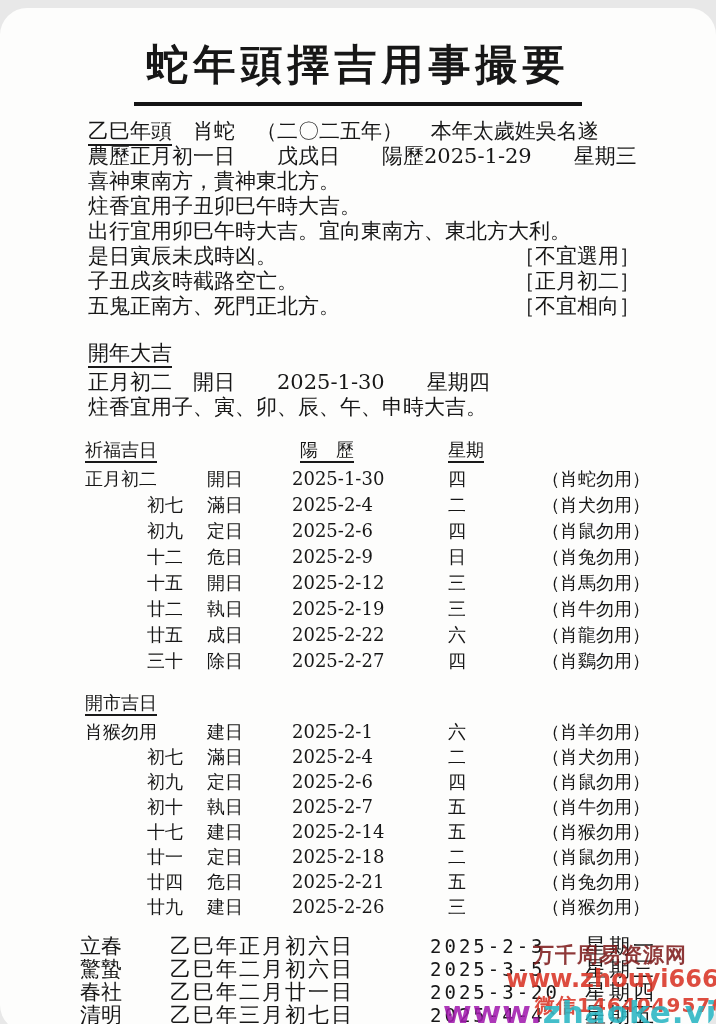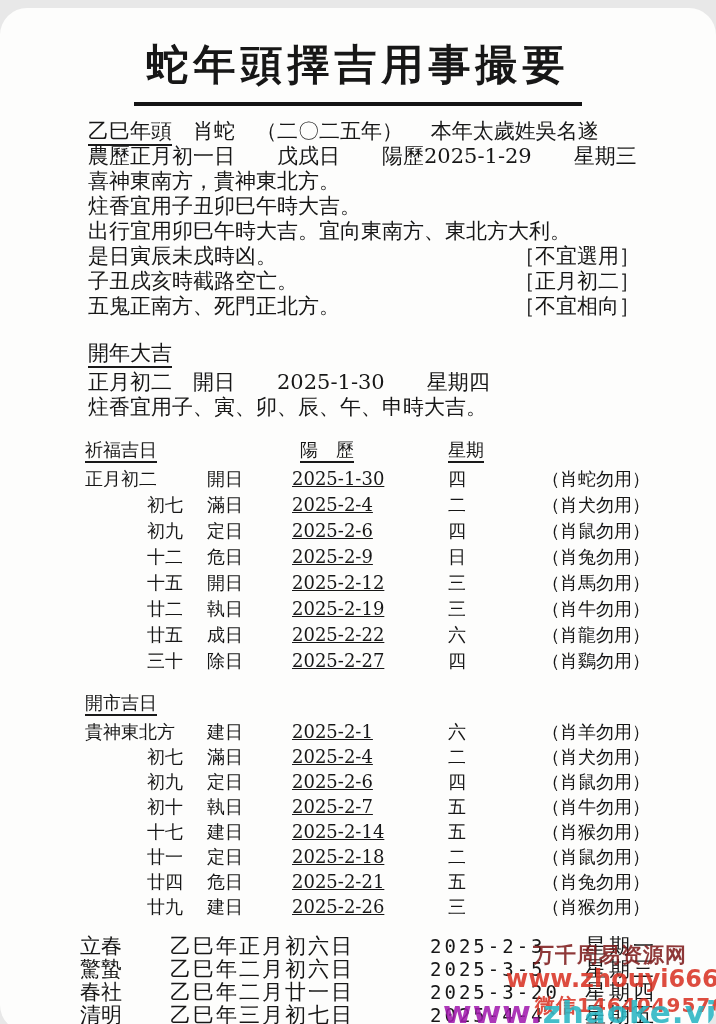--- a/index.html
+++ b/index.html
@@ -29,21 +29,21 @@
 
   .qtable { position:absolute; left:85px; width:606px; font-size:18px; }
   .prayer { top:428px; }
   .market { top:681px; }
   .qhead, .qrow { display:grid; grid-template-columns:122px 85px 150px 100px 1fr; }
   .qhead { line-height:28px; margin-bottom:2px; }
   .qrow  { line-height:26px; }
   .market .qrow { line-height:25px; }
   .c1 { text-align:right; padding-right:24px; white-space:nowrap; }
   .c1.first { text-align:left; padding-right:0; }
-  .c3 { white-space:nowrap;text-decoration:underline; }
+  .c3 { white-space:nowrap; }
   .c4 { padding-left:6px; }
   .c5 { white-space:nowrap; }
   .h-span { grid-column:1 / 3; }
   .h-solar { padding-left:8px; }
 
   .terms { position:absolute; left:80px; top:927px; width:622px; font-size:21px; font-weight:normal; }
   .trow { display:grid; grid-template-columns:90px 260px 155px 1fr; line-height:23px; }
   .t-lunar { letter-spacing:2px; white-space:nowrap; }
   .t-date { font-family:"DejaVu Sans Mono","Liberation Mono",monospace; letter-spacing:3px; font-size:19px; line-height:23px; }
   .t-week { letter-spacing:3px; }
@@ -154,21 +154,21 @@
   </div>
 
   <div class="qtable market">
     <div class="qhead">
       <span class="h-span"><span class="u">開市吉日</span></span>
       <span></span>
         <span></span>
         <span></span>
     </div>
     <div class="qrow">
-      <span class="c1 first">貴神東北方</span>
+      <span class="c1 first">肖猴勿用</span>
         <span class="c2">建日</span>
         <span class="c3">2025-2-1</span>
         <span class="c4">六</span>
         <span class="c5">（肖羊勿用）</span>
     </div>
     <div class="qrow">
       <span class="c1">初七</span>
         <span class="c2">滿日</span>
         <span class="c3">2025-2-4</span>
         <span class="c4">二</span>

